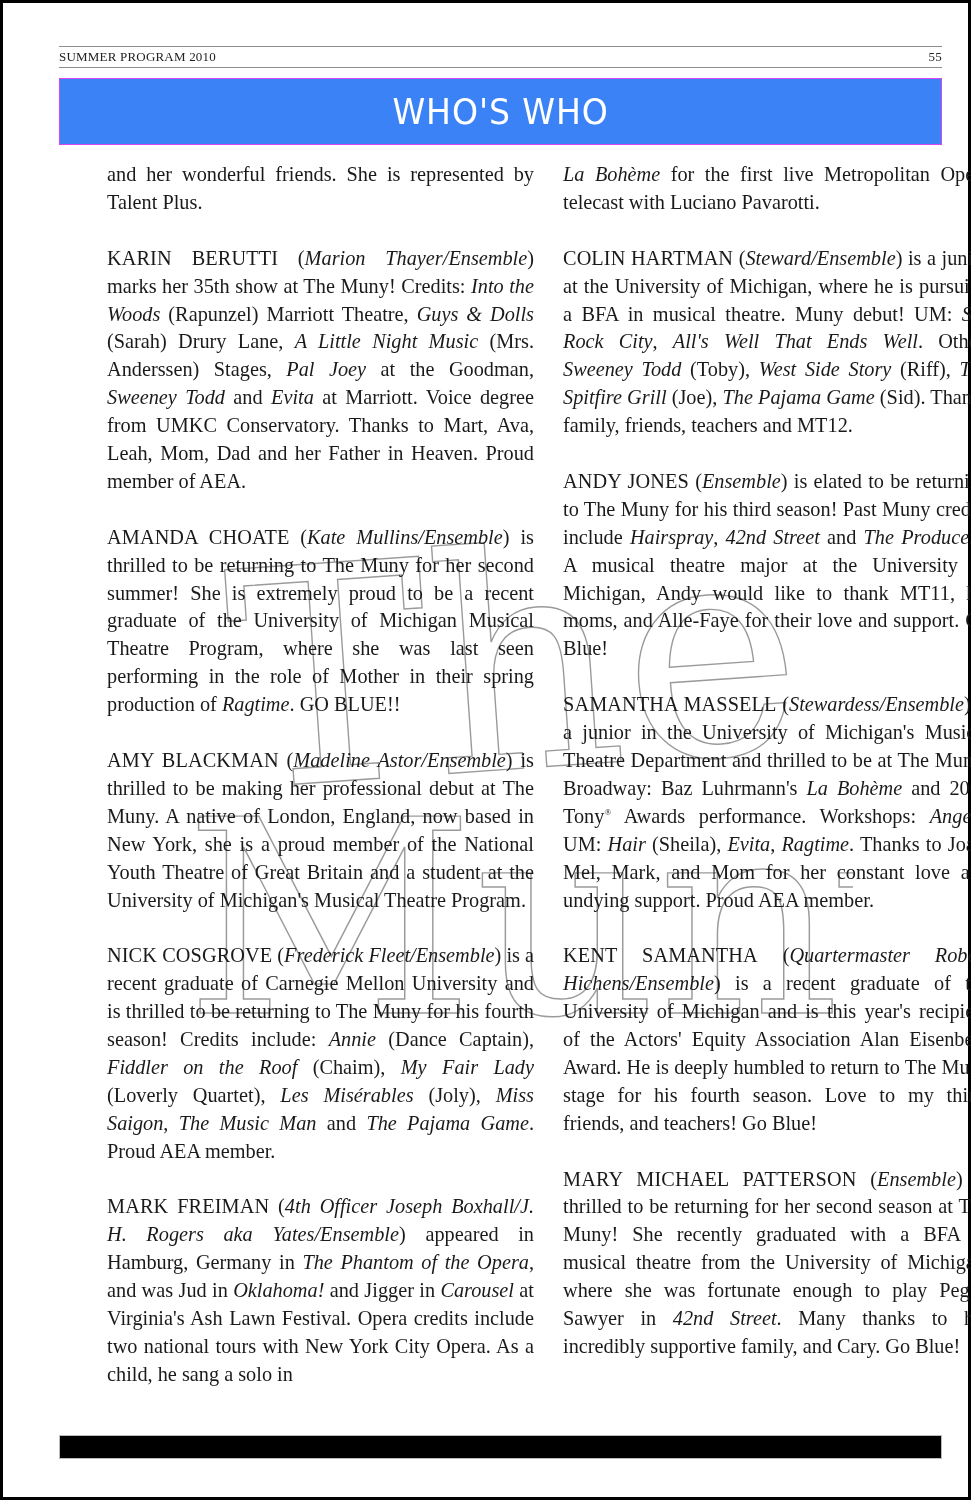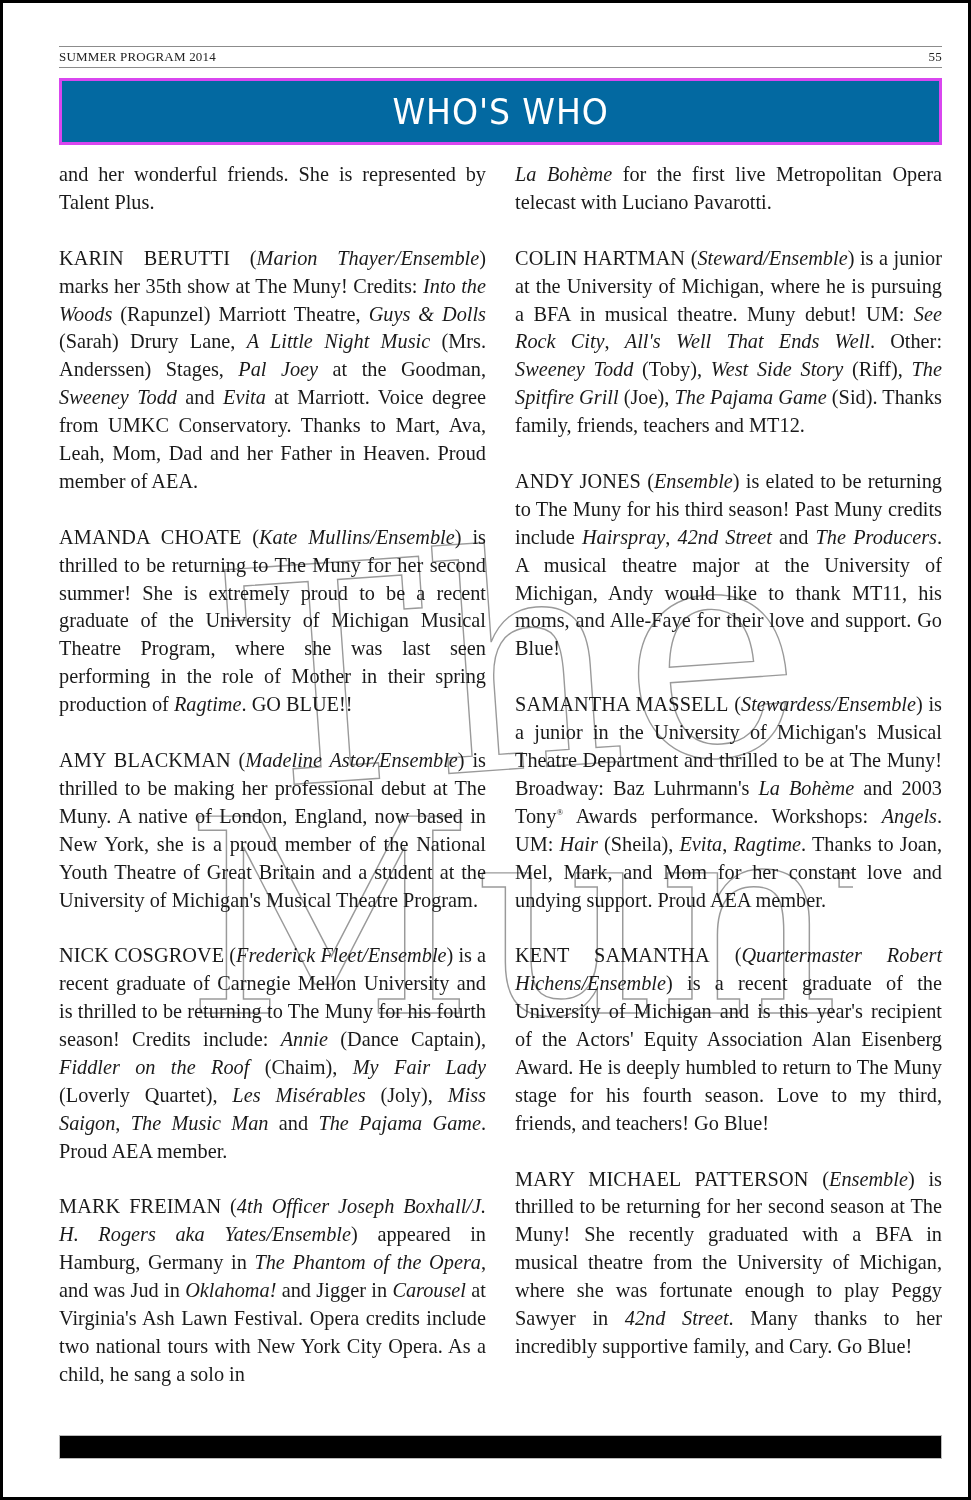--- a/index.html
+++ b/index.html
@@ -12,60 +12,60 @@
     position: absolute; left: 56px; width: 883px; top: 43px; height: 22px;
     border-top: 1.5px solid #8c8c8c; border-bottom: 1.5px solid #8c8c8c;
     box-sizing: border-box;
     font-family: "Liberation Serif", "DejaVu Serif", serif;
     font-size: 13px; color: #222; letter-spacing: 0.2px;
   }
   .running-head .left { position: absolute; left: 0; top: 2px; }
   .running-head .right { position: absolute; right: 0; top: 2px; }
   .title-bar {
     position: absolute; left: 56px; width: 883px; top: 75px; height: 67px;
-    background: #0369a1; border: 3px solid #d946ef; box-sizing: border-box;
+    background: #3b82f6; border: 1px solid #d946ef; box-sizing: border-box;
     display: flex; align-items: center; justify-content: center;
   }
   .title-bar h1 {
     margin: 0; color: #fff; font-weight: normal;
     font-family: "DejaVu Sans", "Liberation Sans", sans-serif;
     font-size: 36px; letter-spacing: 1px; transform: scaleX(0.92);
   }
   .watermark {
     position: absolute; left: 150px; top: 520px; width: 700px; height: 500px;
     pointer-events: none; z-index: 0;
   }
   .watermark text {
     fill: none; stroke: #9a9a9a; stroke-width: 1.4;
     font-family: "DejaVu Serif", "Liberation Serif", serif;
   }
   .column {
     position: absolute; top: 158px; width: 427px; z-index: 1;
     font-family: "Liberation Serif", "DejaVu Serif", serif;
     font-size: 20.3px; line-height: 27.9px; color: #1a1a1a;
-    text-align: justify; hyphens: none;
+    text-align: justify; hyphens: none; margin-left: 48px;
   }
   .col-left { left: 56px; }
   .col-right { left: 512px; }
   .bio { margin: 0 0 27.9px 0; }
   .bio .name { font-weight: normal; letter-spacing: 0.1px; }
   .bio i { font-style: italic; }
   .bio sup { font-size: 9px; vertical-align: 8px; line-height: 0; }
   .footer-bar {
     position: absolute; left: 56px; width: 883px; top: 1432px; height: 24px;
     background: #000; border: 1px solid #bbb; box-sizing: border-box;
   }
 </style>
 </head>
 <body>
 
 <div class="page">
 
   <div class="running-head">
-    <span class="left">SUMMER PROGRAM 2014</span>
+    <span class="left">SUMMER PROGRAM 2010</span>
     <span class="right">55</span>
   </div>
 
   <div class="title-bar">
     <h1>WHO'S WHO</h1>
   </div>
 
   <svg class="watermark" viewBox="0 0 700 500">
     <text x="80" y="250" font-size="300" transform="rotate(-4 300 200)">The</text>
     <text x="30" y="490" font-size="270" transform="scale(1.05,1)">Muny</text>

